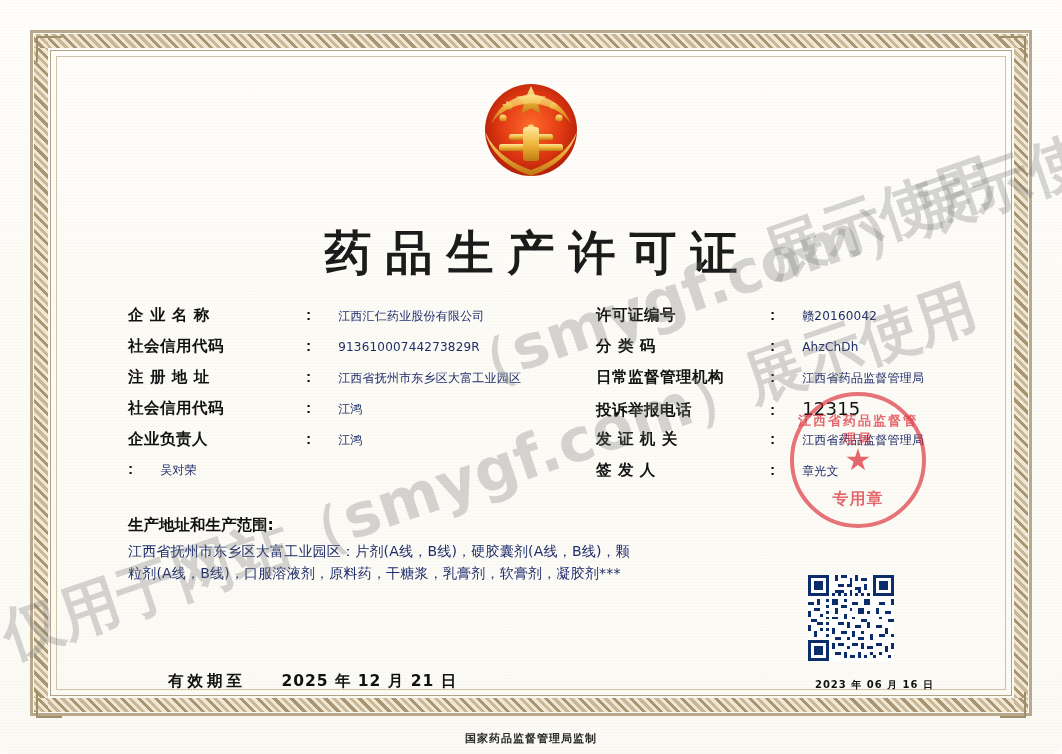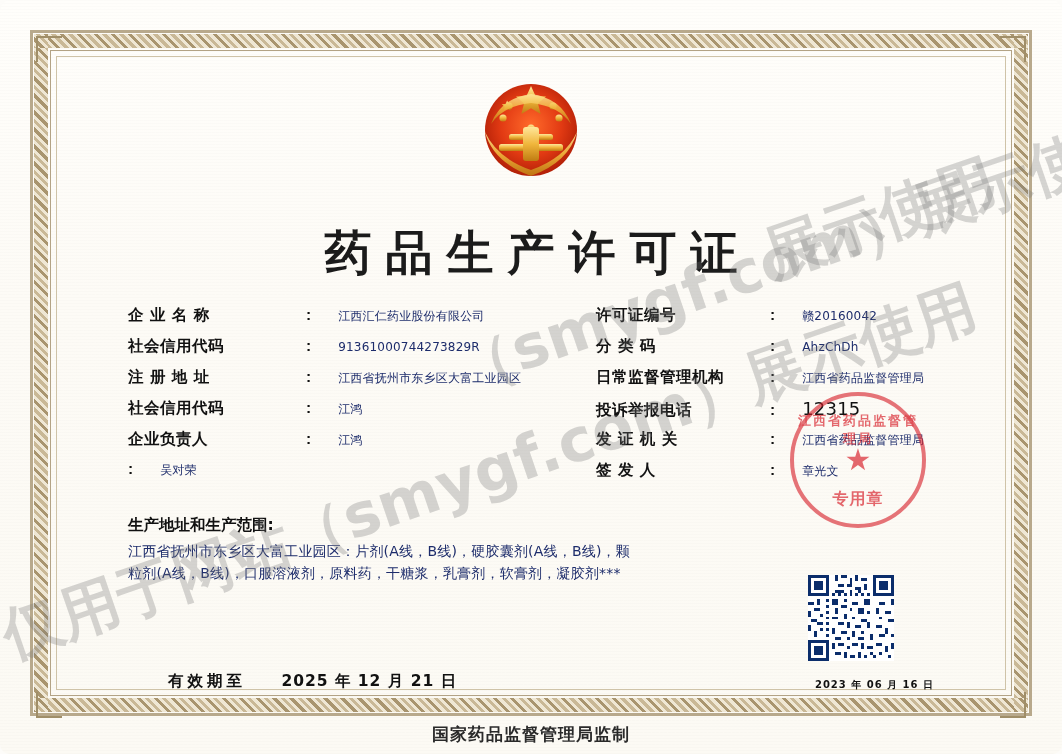--- a/index.html
+++ b/index.html
@@ -204,21 +204,21 @@
     white-space: nowrap;
     letter-spacing: 1px;
   }
   #footer-note {
     position: absolute;
     left: 0;
     bottom: 8px;
     width: 1062px;
     text-align: center;
     font-family: "DejaVu Sans", "Liberation Sans", sans-serif;
-    font-size: 17px;
+    font-size: 11px;
     font-weight: bold;
     color: #2a2a2a;
     letter-spacing: 1px;
   }
 
   
   #seal {
     position: absolute;
     left: 790px;
     top: 392px;

